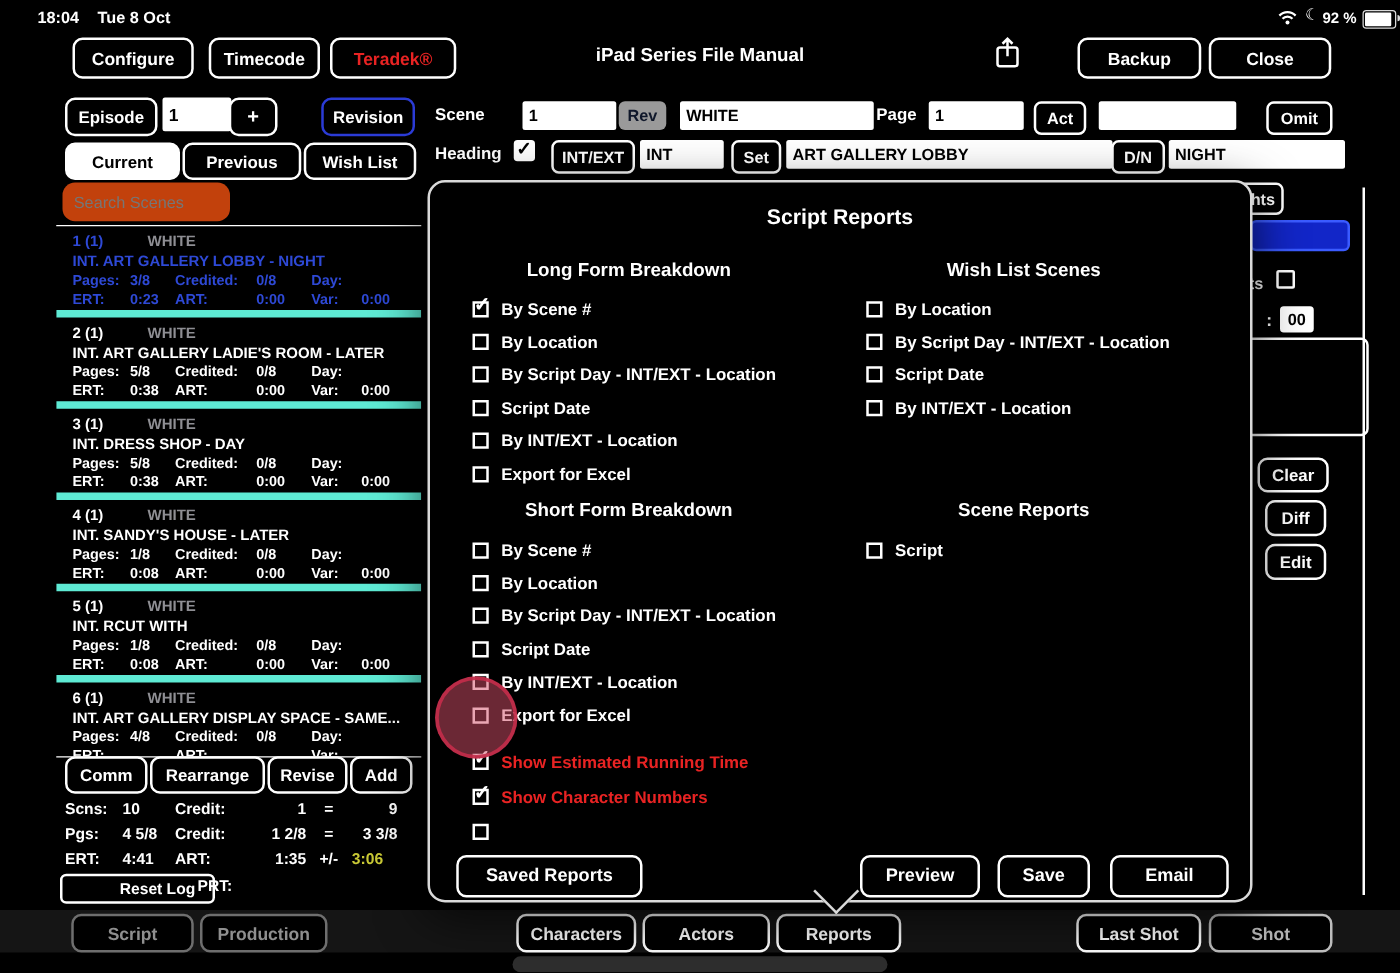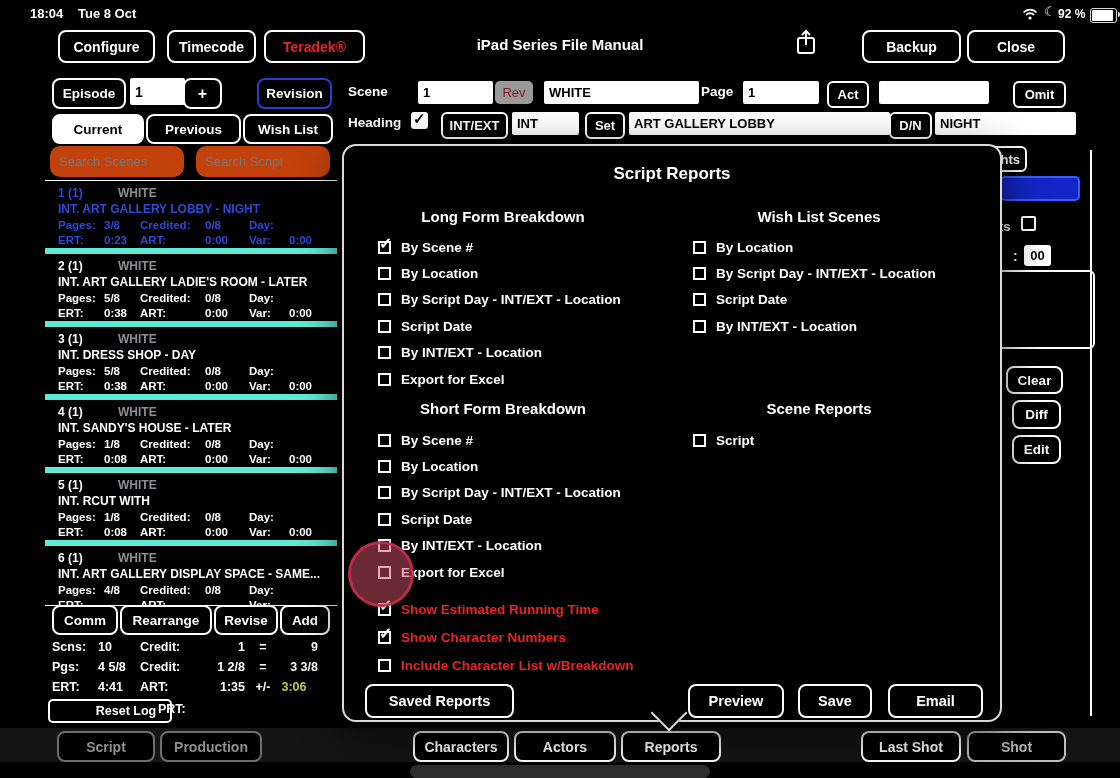--- a/index.html
+++ b/index.html
@@ -44,21 +44,21 @@
   .se-title{font-size:12px;font-weight:bold;margin-top:2px;white-space:nowrap;overflow:hidden;}
   .se-line{display:flex;font-size:11.5px;font-weight:bold;margin-top:3px;}
   .c1{width:46px;}.c2{width:36px;}.c3{width:65px;}.c4{width:44px;}.c5{width:40px;}
   
   #stats{position:absolute;left:45px;top:638px;width:300px;height:84px;font-weight:bold;font-size:12.5px;}
   #stats span{position:absolute;}
   
   .hchk{position:absolute;width:17px;height:17px;background:#fff;border-radius:3px;}
   .hchk.checked::after{content:"\2713";color:#000;font-size:15px;font-weight:bold;position:absolute;left:2px;top:-2px;}
   .graybtn{position:absolute;display:flex;align-items:center;justify-content:center;background:#9a9a9a;
-           border-radius:5px;color:#7f1d1d;font-weight:normal;font-size:13px;text-align:right;}
+           border-radius:5px;color:#0f172a;font-weight:bold;font-size:13px;text-align:right;}
   
   #blue-field{position:absolute;left:1000px;top:176px;width:80px;height:25px;background:#1226c8;
               border:2.5px solid #3b5bff;border-radius:5px;box-sizing:border-box;}
   .mini-chk{position:absolute;width:15px;height:15px;border:2px solid #fff;border-radius:2px;background:#000;box-sizing:border-box;}
   #counter-box{position:absolute;left:1024px;top:245px;width:27px;height:21px;background:#fff;color:#000;
                font-weight:bold;font-size:13px;display:flex;align-items:center;justify-content:center;border-radius:3px;}
   #right-empty-box{position:absolute;left:996px;top:270px;width:95px;height:75px;border:2px solid #fff;border-radius:6px;}
   #right-vline{position:absolute;left:1090px;top:150px;width:2px;height:566px;background:#fff;}
   
   #rd{position:absolute;left:342px;top:144px;width:656px;height:574px;background:#000;border:2px solid #d9d9d9;
@@ -115,21 +115,20 @@
   <div class="wbtn" style="left:52px;top:78px;width:70px;height:27px;font-size:13.5px;">Episode</div>
   <div class="wfield" style="left:130px;top:78px;width:45px;height:27px;font-size:14px;">1</div>
   <div class="wbtn" style="left:183px;top:78px;width:35px;height:27px;font-size:16px;">+</div>
   <div class="wbtn" style="left:257px;top:78px;width:71px;height:27px;font-size:13.5px;border-color:var(--revision-blue,#2b3bd6);">Revision</div>
 
   <div class="tab-active" style="left:52px;top:114px;width:88px;height:26px;">Current</div>
   <div class="wbtn" style="left:146px;top:114px;width:91px;height:26px;font-size:13.5px;">Previous</div>
   <div class="wbtn" style="left:243px;top:114px;width:86px;height:26px;font-size:13.5px;">Wish List</div>
 
   <input class="search" style="left: 50px; top: 146px; width: 134px;" placeholder="Search Scenes">
-  <input class="search" style="left: 196px; top: 146px; width: 134px;" placeholder="Search Script">
 
   <div id="scene-list">
     <div class="scene-entry sel">
       <div class="se-l1"><span class="se-num">1 (1)</span><span class="se-color">WHITE</span></div>
       <div class="se-title">INT. ART GALLERY LOBBY - NIGHT</div>
       <div class="se-line">
           <span class="c1">Pages:</span>
           <span class="c2">3/8</span>
           <span class="c3">Credited:</span>
           <span class="c4">0/8</span>
@@ -406,21 +405,20 @@
       <div class="rd-row">
           <span class="chk checked"></span>
           <span class="lbl">Show Estimated Running Time</span>
         </div>
       <div class="rd-row">
           <span class="chk checked"></span>
           <span class="lbl">Show Character Numbers</span>
         </div>
       <div class="rd-row">
           <span class="chk"></span>
-          <span class="lbl">Include Character List w/Breakdown</span>
         </div>
     </div>
 
     <div class="rd-btn" style="left:21px;width:145px;">Saved Reports</div>
     <div class="rd-btn" style="left:344px;width:92px;">Preview</div>
     <div class="rd-btn" style="left:454px;width:70px;">Save</div>
     <div class="rd-btn" style="left:544px;width:91px;">Email</div>
   </div>
 
   <div id="cursor-ring"></div>

